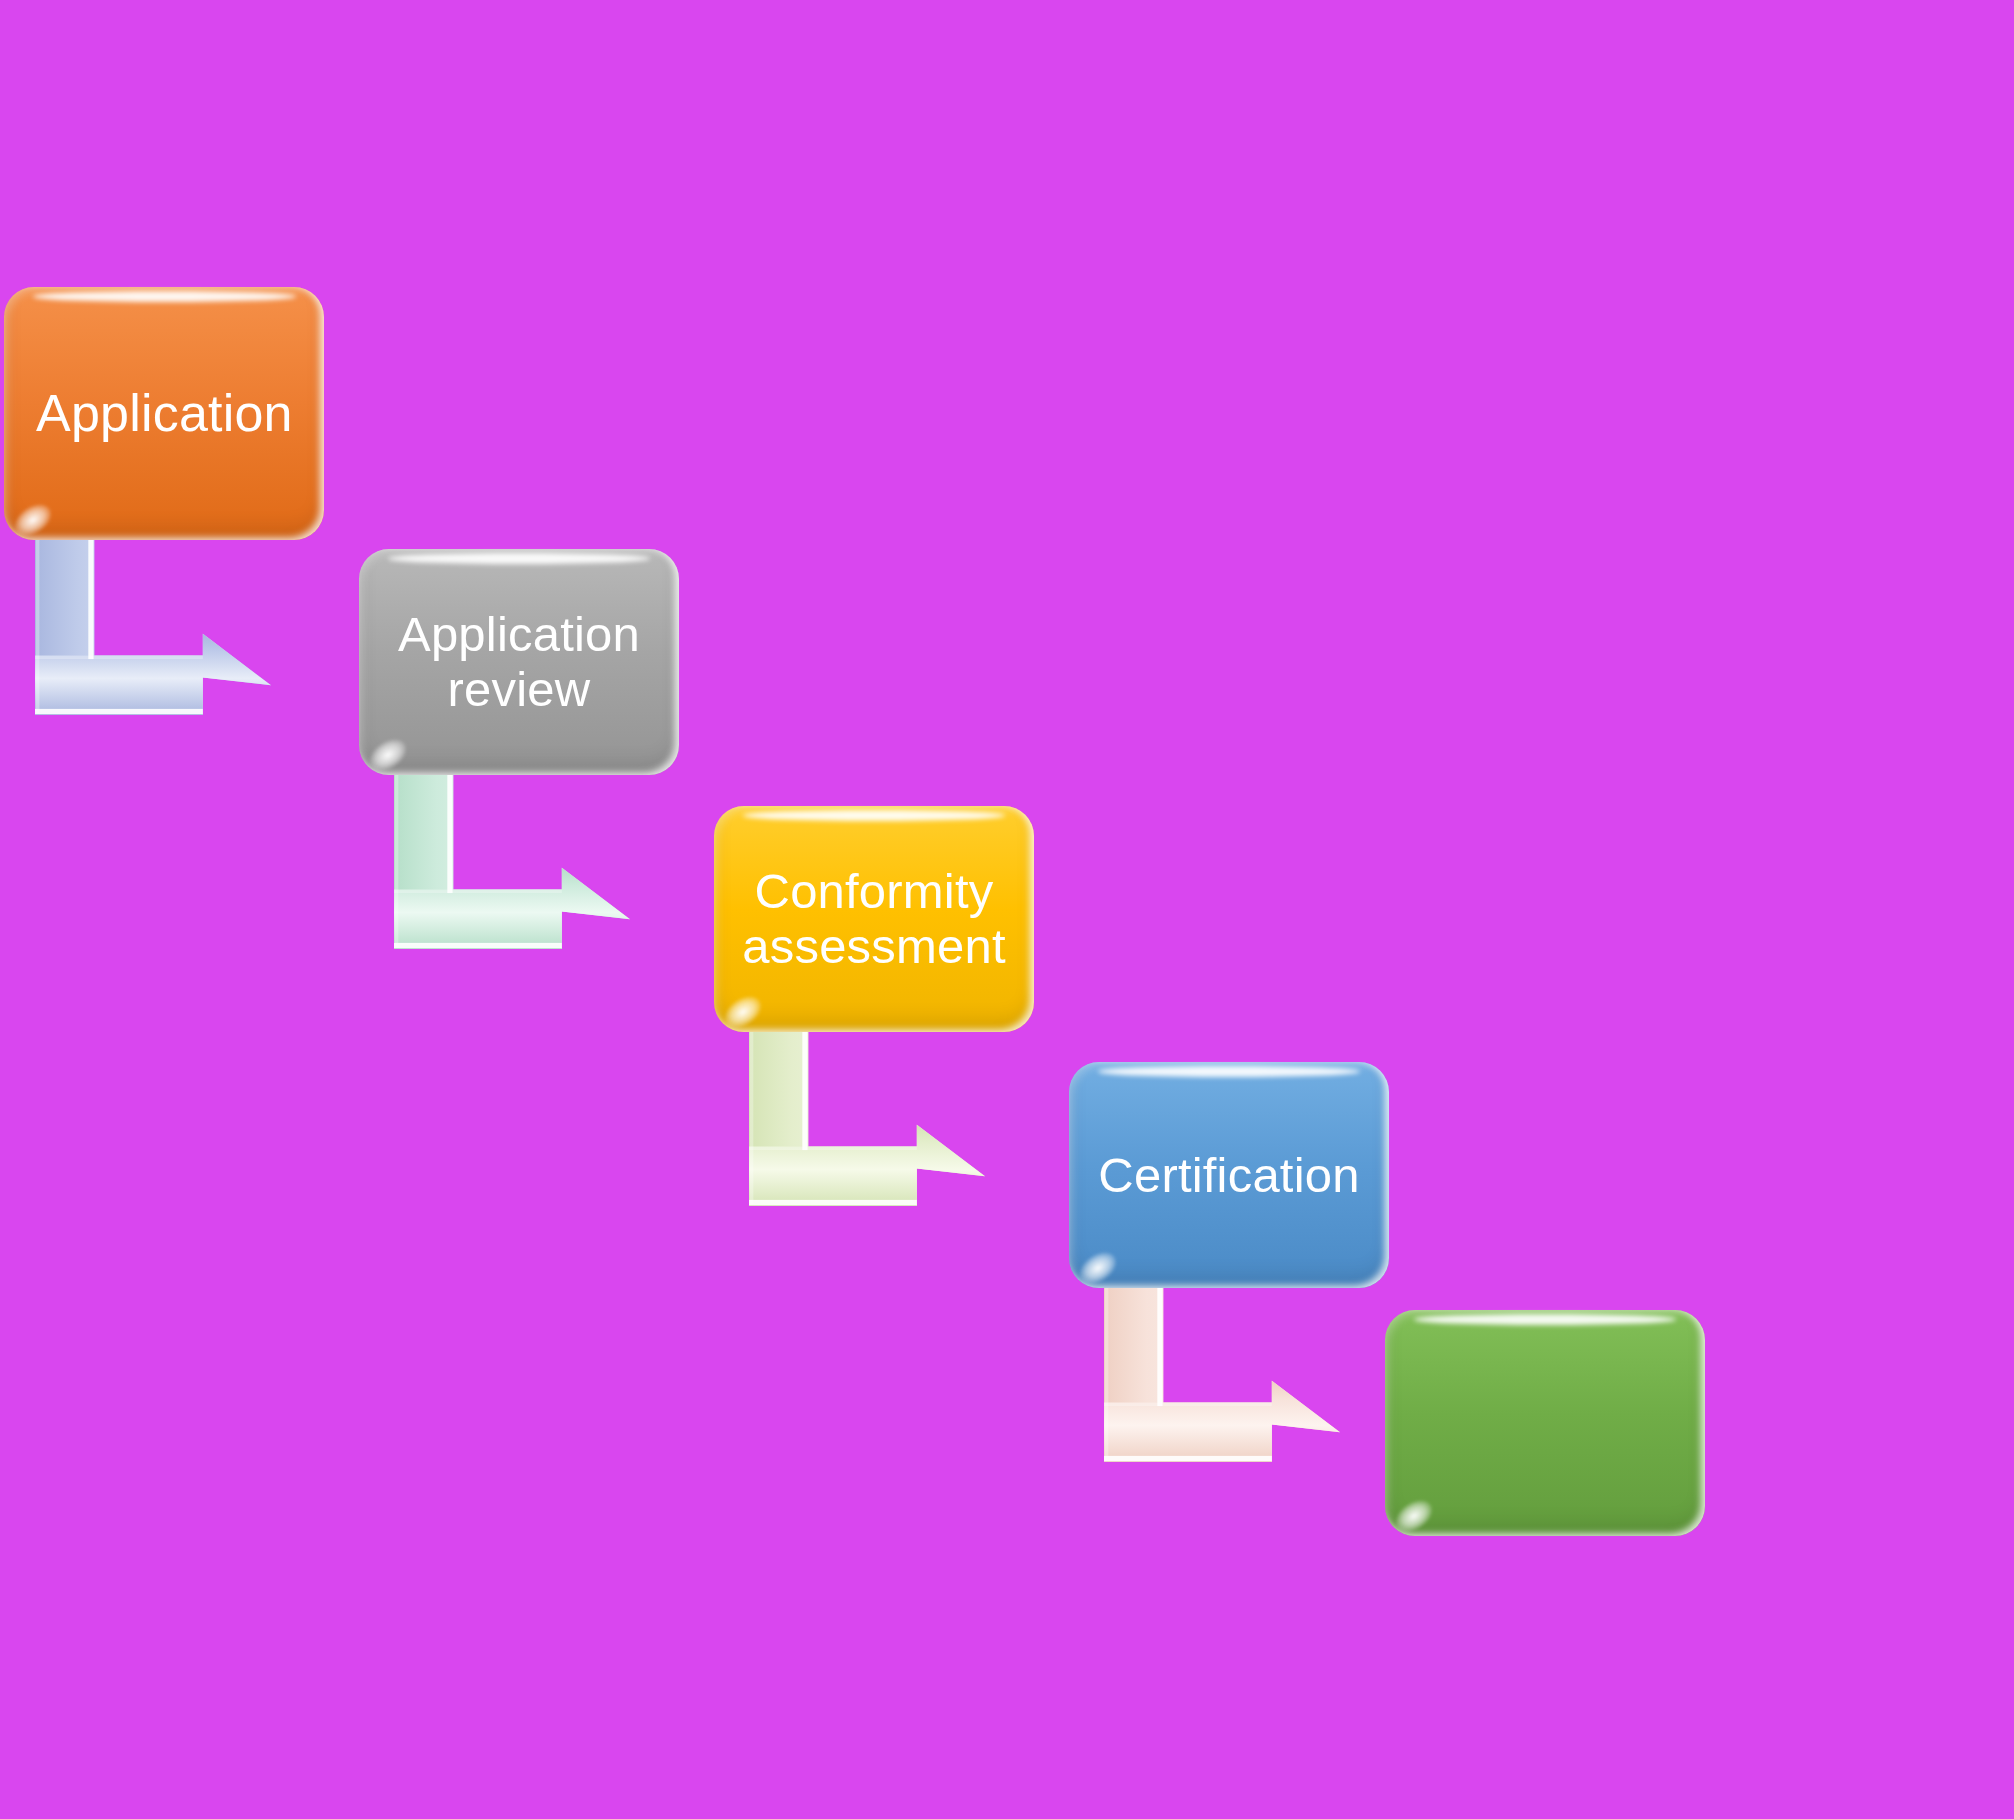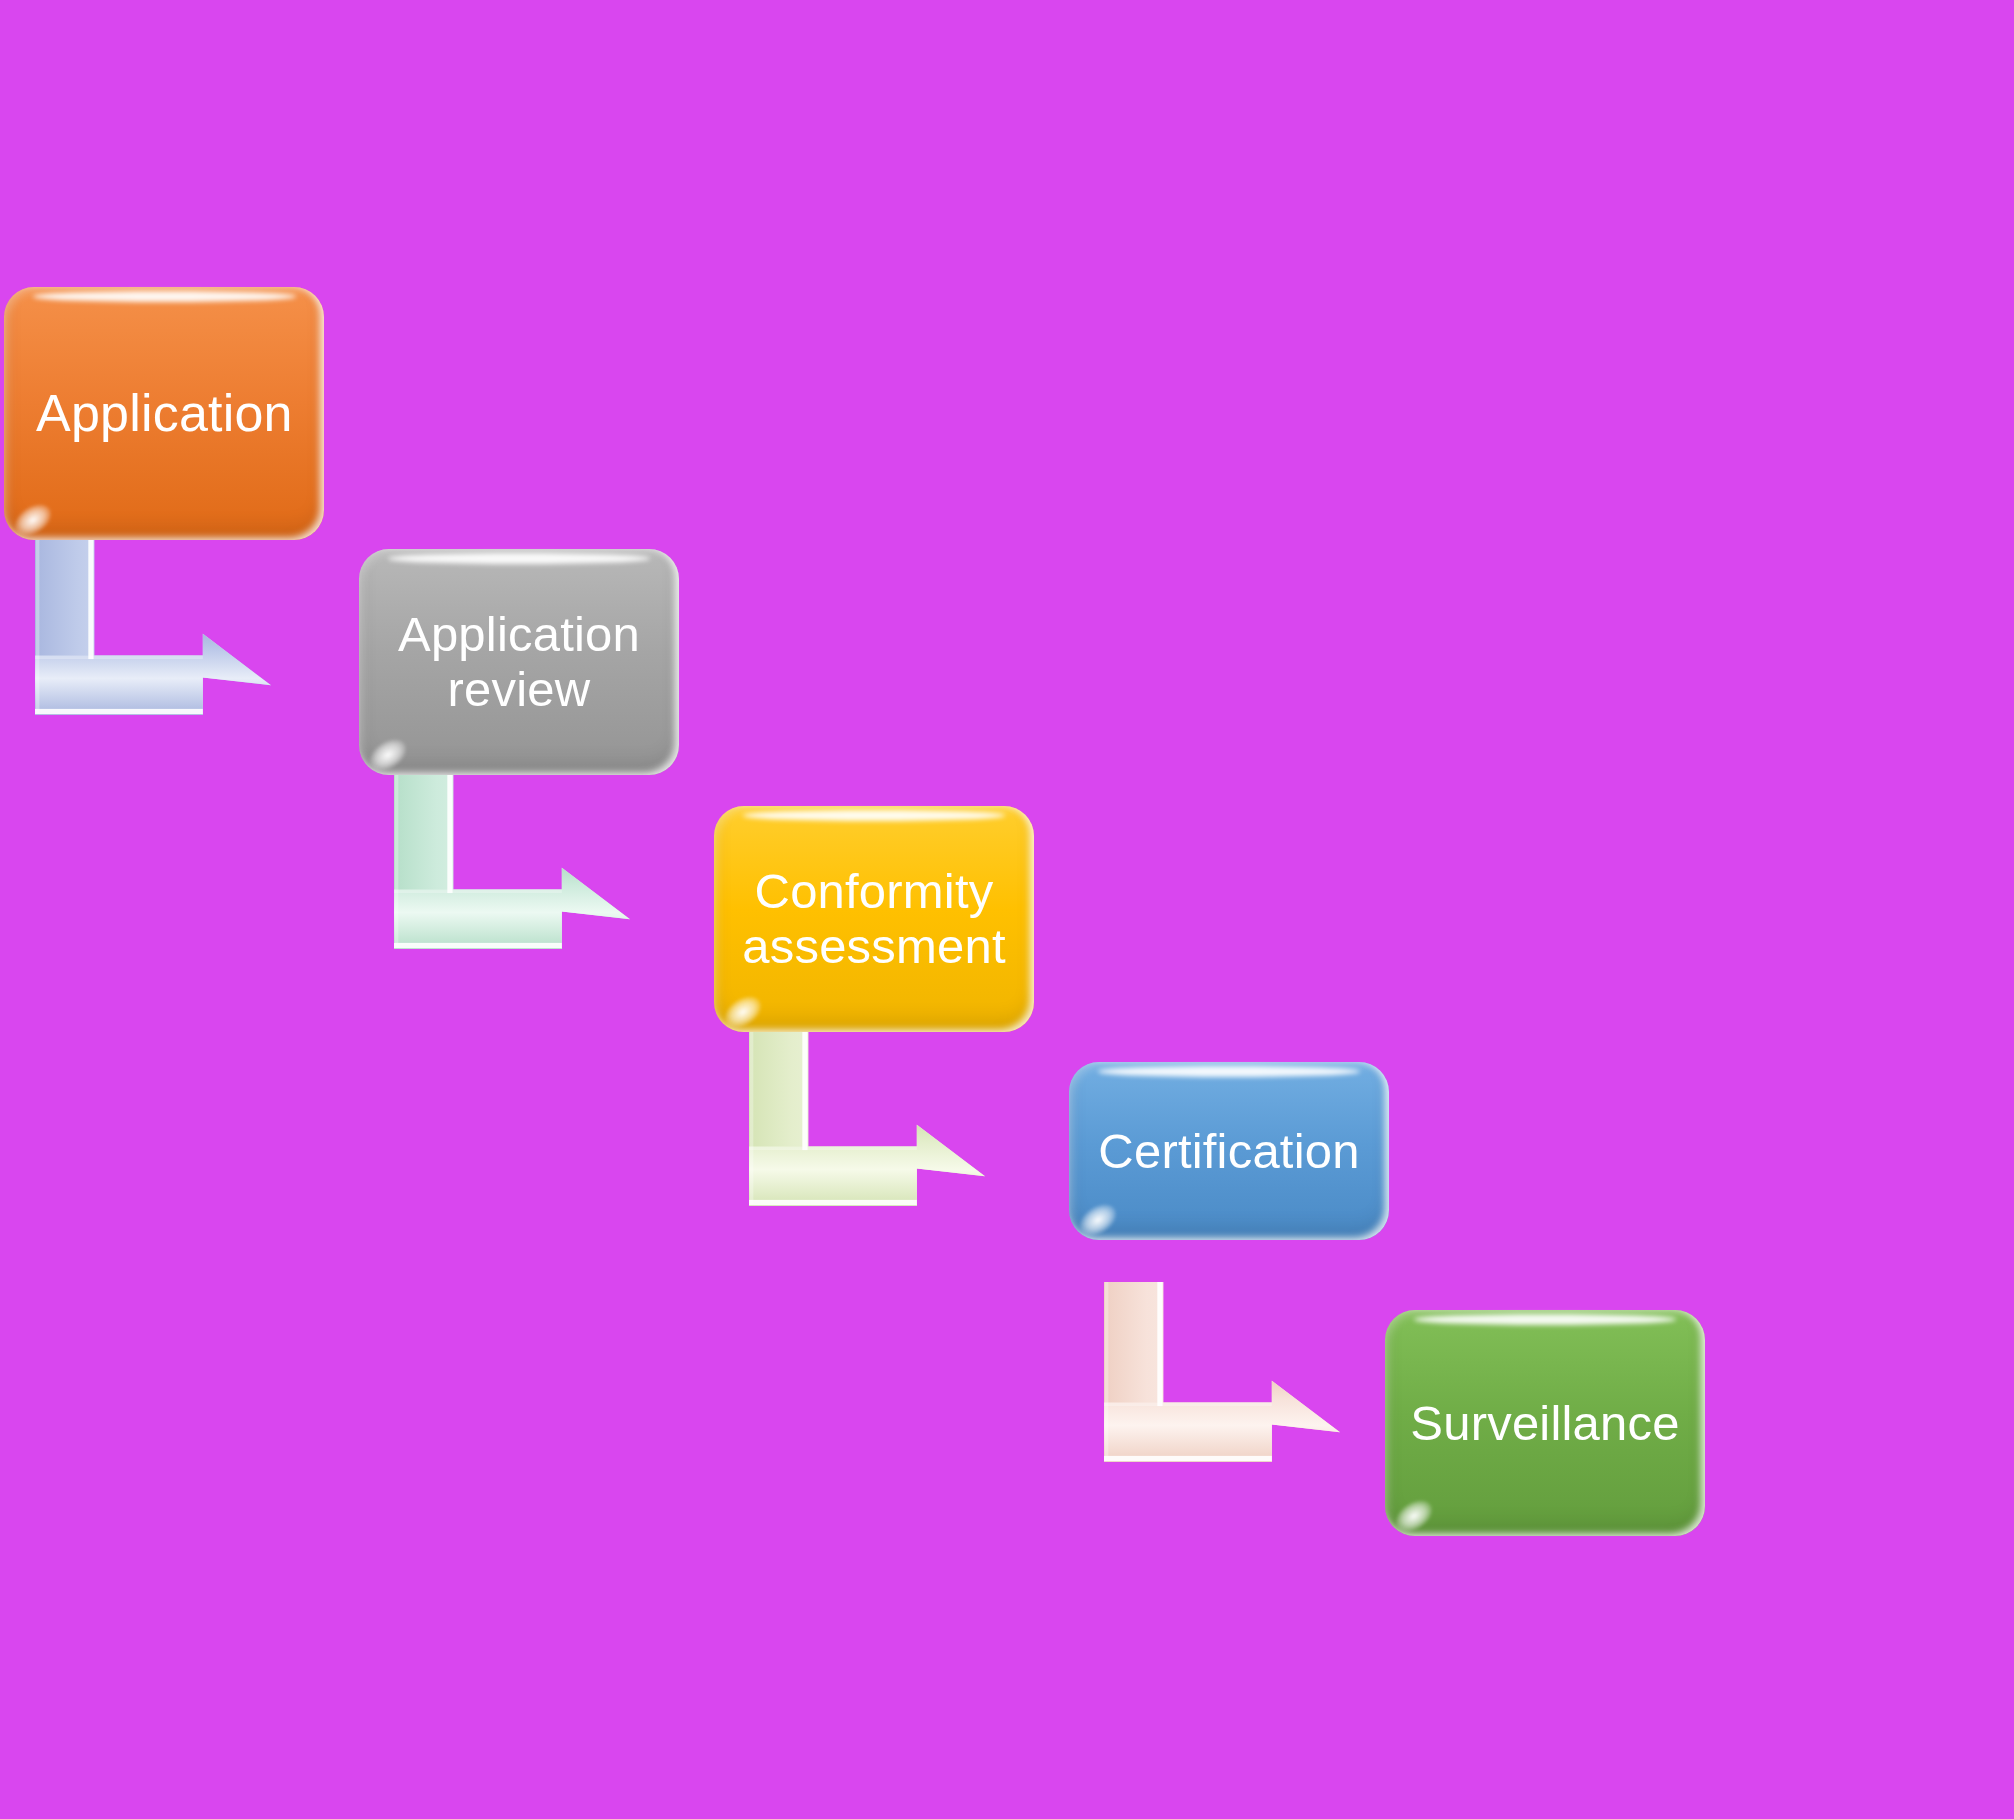--- a/index.html
+++ b/index.html
@@ -208,23 +208,22 @@
           <div>review</div>
         </div>
       </div>
       <div class="node" style="left: 714px; top: 806px; width: 320px; height: 226px; font-size: 49px; color: rgb(255, 255, 255); background: linear-gradient(rgb(255, 206, 46) 0%, rgb(255, 192, 0) 46%, rgb(240, 180, 0) 100%);">
         <div class="rim"></div>
         <div class="label">
           <div>Conformity</div>
           <div>assessment</div>
         </div>
       </div>
-      <div class="node" style="left: 1069px; top: 1062px; width: 320px; height: 178px; font-size: 49px; color: rgb(255, 255, 255); background: linear-gradient(rgb(114, 174, 226) 0%, rgb(91, 155, 213) 46%, rgb(74, 138, 198) 100%);">
+      <div class="node" style="left: 1069px; top: 1062px; width: 320px; height: 226px; font-size: 49px; color: rgb(255, 255, 255); background: linear-gradient(rgb(114, 174, 226) 0%, rgb(91, 155, 213) 46%, rgb(74, 138, 198) 100%);">
         <div class="rim"></div>
         <div class="label">Certification</div>
       </div>
       <div class="node" style="left: 1385px; top: 1310px; width: 320px; height: 226px; font-size: 49px; color: rgb(255, 255, 255); background: linear-gradient(rgb(130, 191, 87) 0%, rgb(112, 173, 71) 46%, rgb(99, 157, 61) 100%);">
         <div class="rim"></div>
-        <div class="label">Surveillance</div>
       </div>
     </div>
 </div>
 
 
 </body></html>

